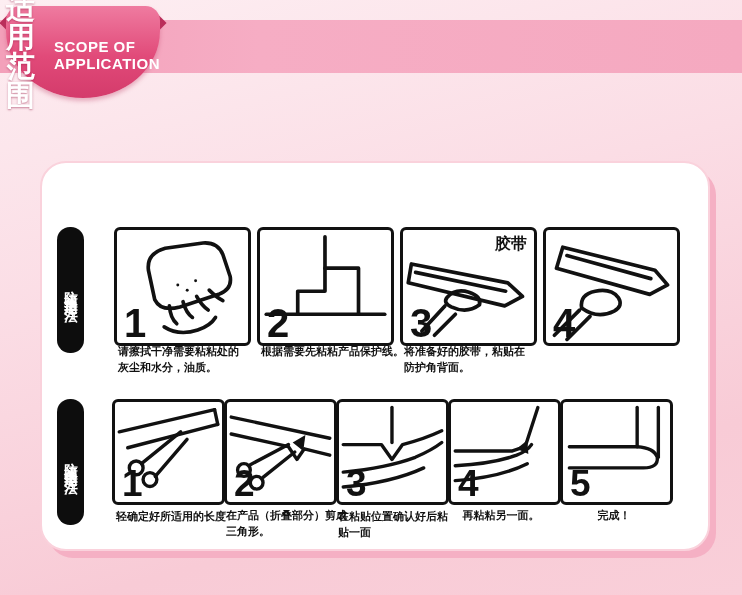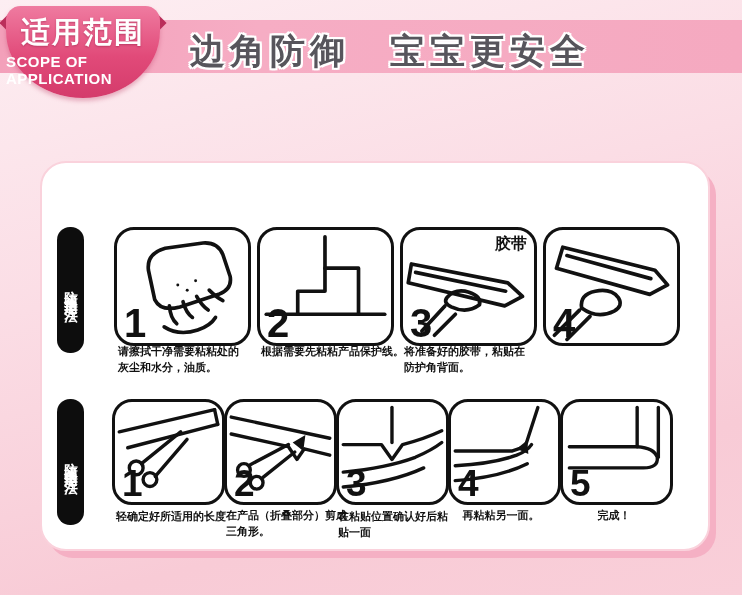--- a/index.html
+++ b/index.html
@@ -13,57 +13,56 @@
   .banner-title{position:absolute;left:60px;top:28px;width:660px;text-align:center;
     font-size:35px;font-weight:bold;color:#57555c;letter-spacing:5px;
     text-shadow:-2px 0 #fff,2px 0 #fff,0 -2px #fff,0 2px #fff,
                 -2px -2px #fff,2px 2px #fff,-2px 2px #fff,2px -2px #fff;}
 
   
   .ear{position:absolute;width:22px;height:22px;background:#bb2e5b;transform:rotate(45deg);z-index:1;}
   .badge{position:absolute;left:6px;top:6px;width:154px;height:92px;z-index:2;
     background:linear-gradient(180deg,#ef7ba0 0%,#e14a79 55%,#d43b6b 100%);
     border-radius:16px 16px 55% 55% / 16px 16px 80% 80%;
-    display:flex;flex-direction:column;align-items:center;justify-content:center;
+    display:flex;flex-direction:row;align-items:center;justify-content:center;
     box-shadow:0 3px 4px rgba(190,60,100,.35);}
   .badge-title{color:#fff;font-size:29px;font-weight:bold;letter-spacing:2px;
     text-shadow:0 1px 2px rgba(150,30,70,.5);line-height:1;}
   .badge-sub{color:#fff;font-size:15px;font-weight:bold;letter-spacing:.5px;margin-top:6px;}
 
   
   .panel{position:absolute;left:40px;top:161px;width:666px;height:386px;background:#fff;
     border:2px solid #fad2dc;border-radius:26px;box-shadow:7px 8px 0 -1px #f5b0c4;}
   .intro{position:absolute;left:27px;top:22px;font-size:15px;font-weight:bold;color:#000;letter-spacing:.5px;}
 
   .pill{position:absolute;width:27px;background:#0d0d0d;color:#fff;border-radius:13px;
     writing-mode:vertical-rl;text-orientation:upright;font-size:13.5px;font-weight:bold;
     display:flex;align-items:center;justify-content:center;letter-spacing:3px;}
   .pill.r1{left:15px;top:64px;height:126px;}
   .pill.r2{left:15px;top:236px;height:126px;}
 
-  .step-box{position:absolute;border:3px solid #111;border-radius:20px;background:#fff;}
+  .step-box{position:absolute;border:3px solid #111;border-radius:6px;background:#fff;}
   .r1 .step-box,.step-box.r1{top:64px;width:131px;height:113px;}
   .step-box.r2{top:236px;width:107px;height:100px;}
   .step-num{position:absolute;left:7px;bottom:0px;font-size:40px;font-weight:bold;color:#111;line-height:1;}
   .step-box.r2 .step-num{font-size:37px;}
   .tape-tag{position:absolute;right:7px;top:4px;font-size:16px;font-weight:bold;color:#111;}
   .art{position:absolute;left:0;top:0;width:100%;height:100%;}
 
   .cap{position:absolute;font-size:11px;font-weight:bold;color:#111;line-height:1.45;letter-spacing:0;}
   .cap.r1{top:181px;width:130px;}
   .cap.r2{top:346px;width:118px;}
   .cap.center{text-align:center;font-family:Liberation Mono, monospace;}
 </style>
 </head>
 <body>
 
 <div id="stage">
 
   <div class="band"></div>
-  <div class="banner-title">边角防御　宝宝更安全</div>
 
   <div class="ear" style="left:4px;top:12px;"></div>
   <div class="ear" style="left:140px;top:12px;"></div>
   <div class="badge">
     <div class="badge-title">适用范围</div>
     <div class="badge-sub">SCOPE OF APPLICATION</div>
   </div>
 
   <div class="panel">
 

